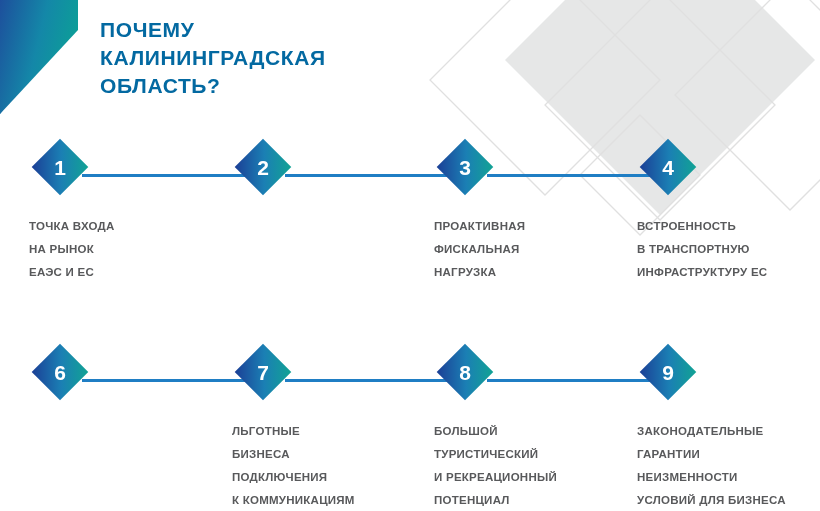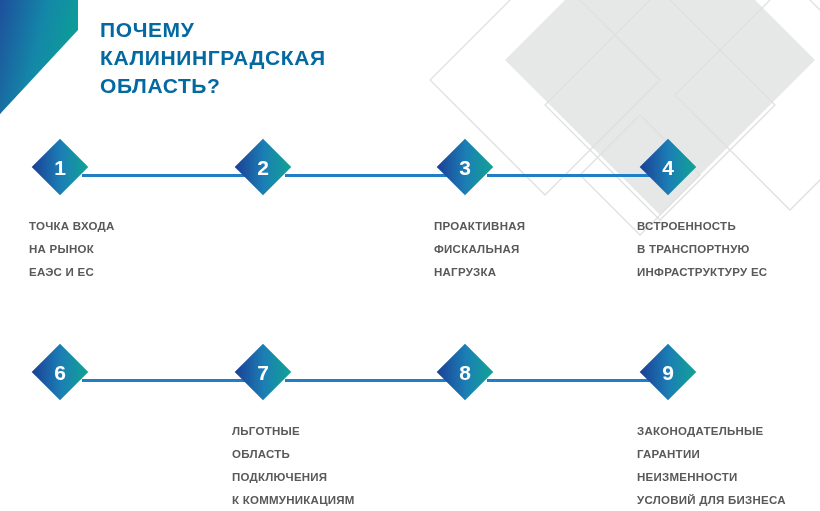--- a/index.html
+++ b/index.html
@@ -199,30 +199,34 @@
         <div class="diamond-num">6</div>
       </div>
     </div>
 
     <div class="node" style="left:235px;">
       <div class="diamond-wrap">
         <div class="diamond"></div>
         <div class="diamond-num">7</div>
       </div>
       <div class="node-label">ЛЬГОТНЫЕ
-ОБЛАСТЬ
+БИЗНЕСА
 ПОДКЛЮЧЕНИЯ
 К КОММУНИКАЦИЯМ</div>
     </div>
 
     <div class="node" style="left:437px;">
       <div class="diamond-wrap">
         <div class="diamond"></div>
         <div class="diamond-num">8</div>
       </div>
+      <div class="node-label">БОЛЬШОЙ
+ТУРИСТИЧЕСКИЙ
+И РЕКРЕАЦИОННЫЙ
+ПОТЕНЦИАЛ</div>
     </div>
 
     <div class="node" style="left:640px;">
       <div class="diamond-wrap">
         <div class="diamond"></div>
         <div class="diamond-num">9</div>
       </div>
       <div class="node-label">ЗАКОНОДАТЕЛЬНЫЕ
 ГАРАНТИИ
 НЕИЗМЕННОСТИ

